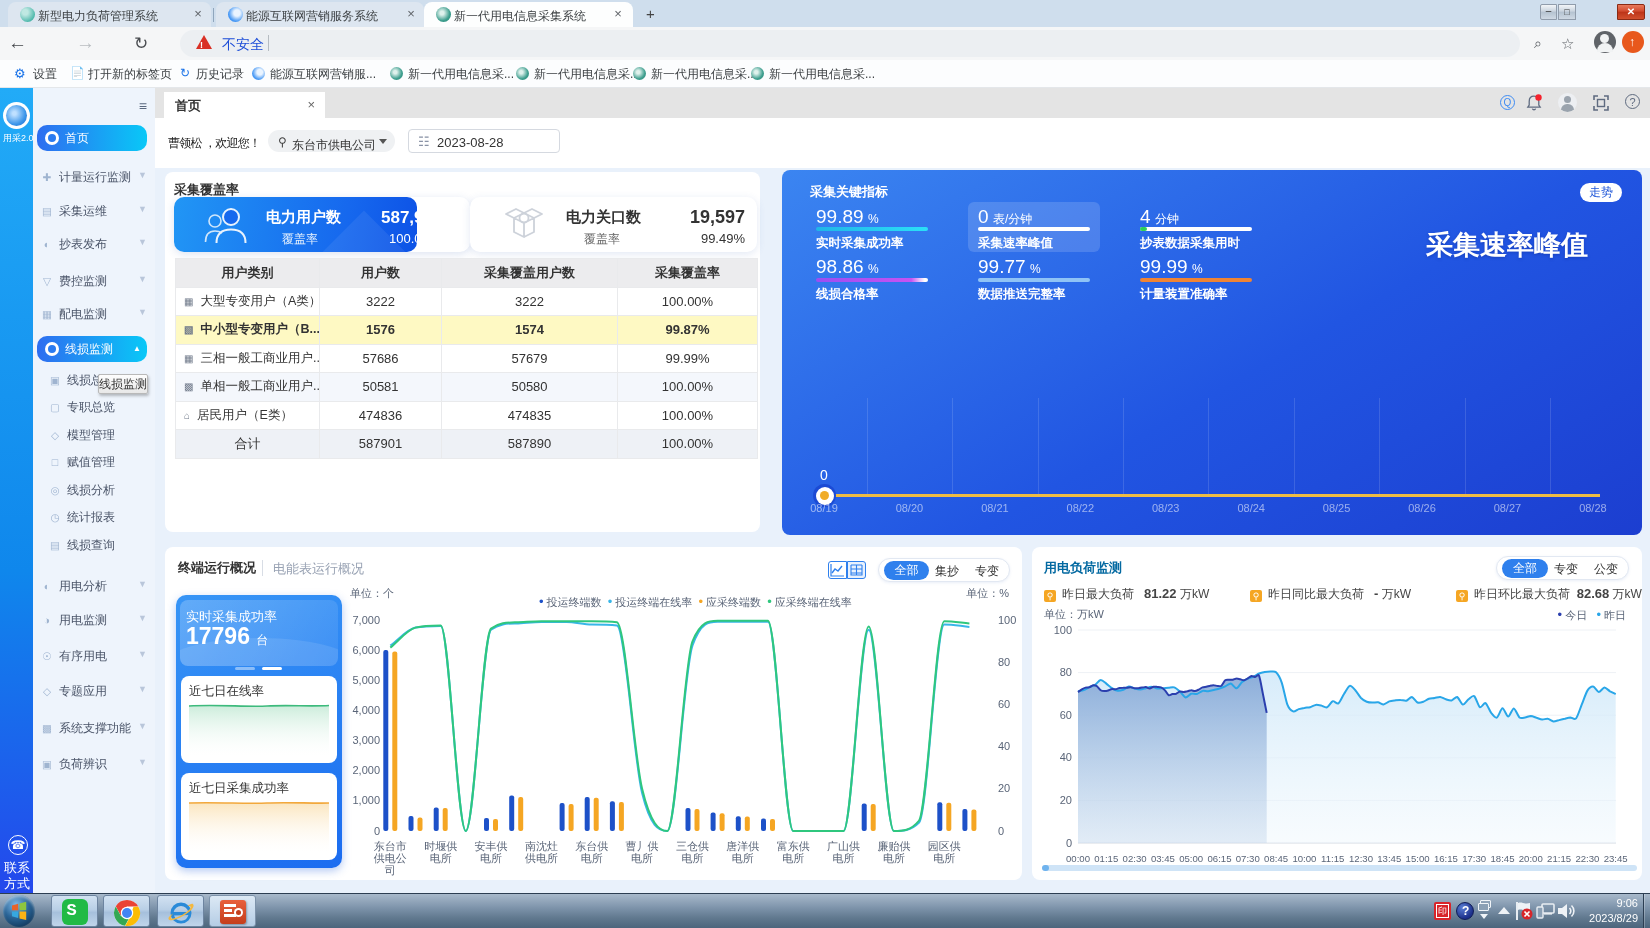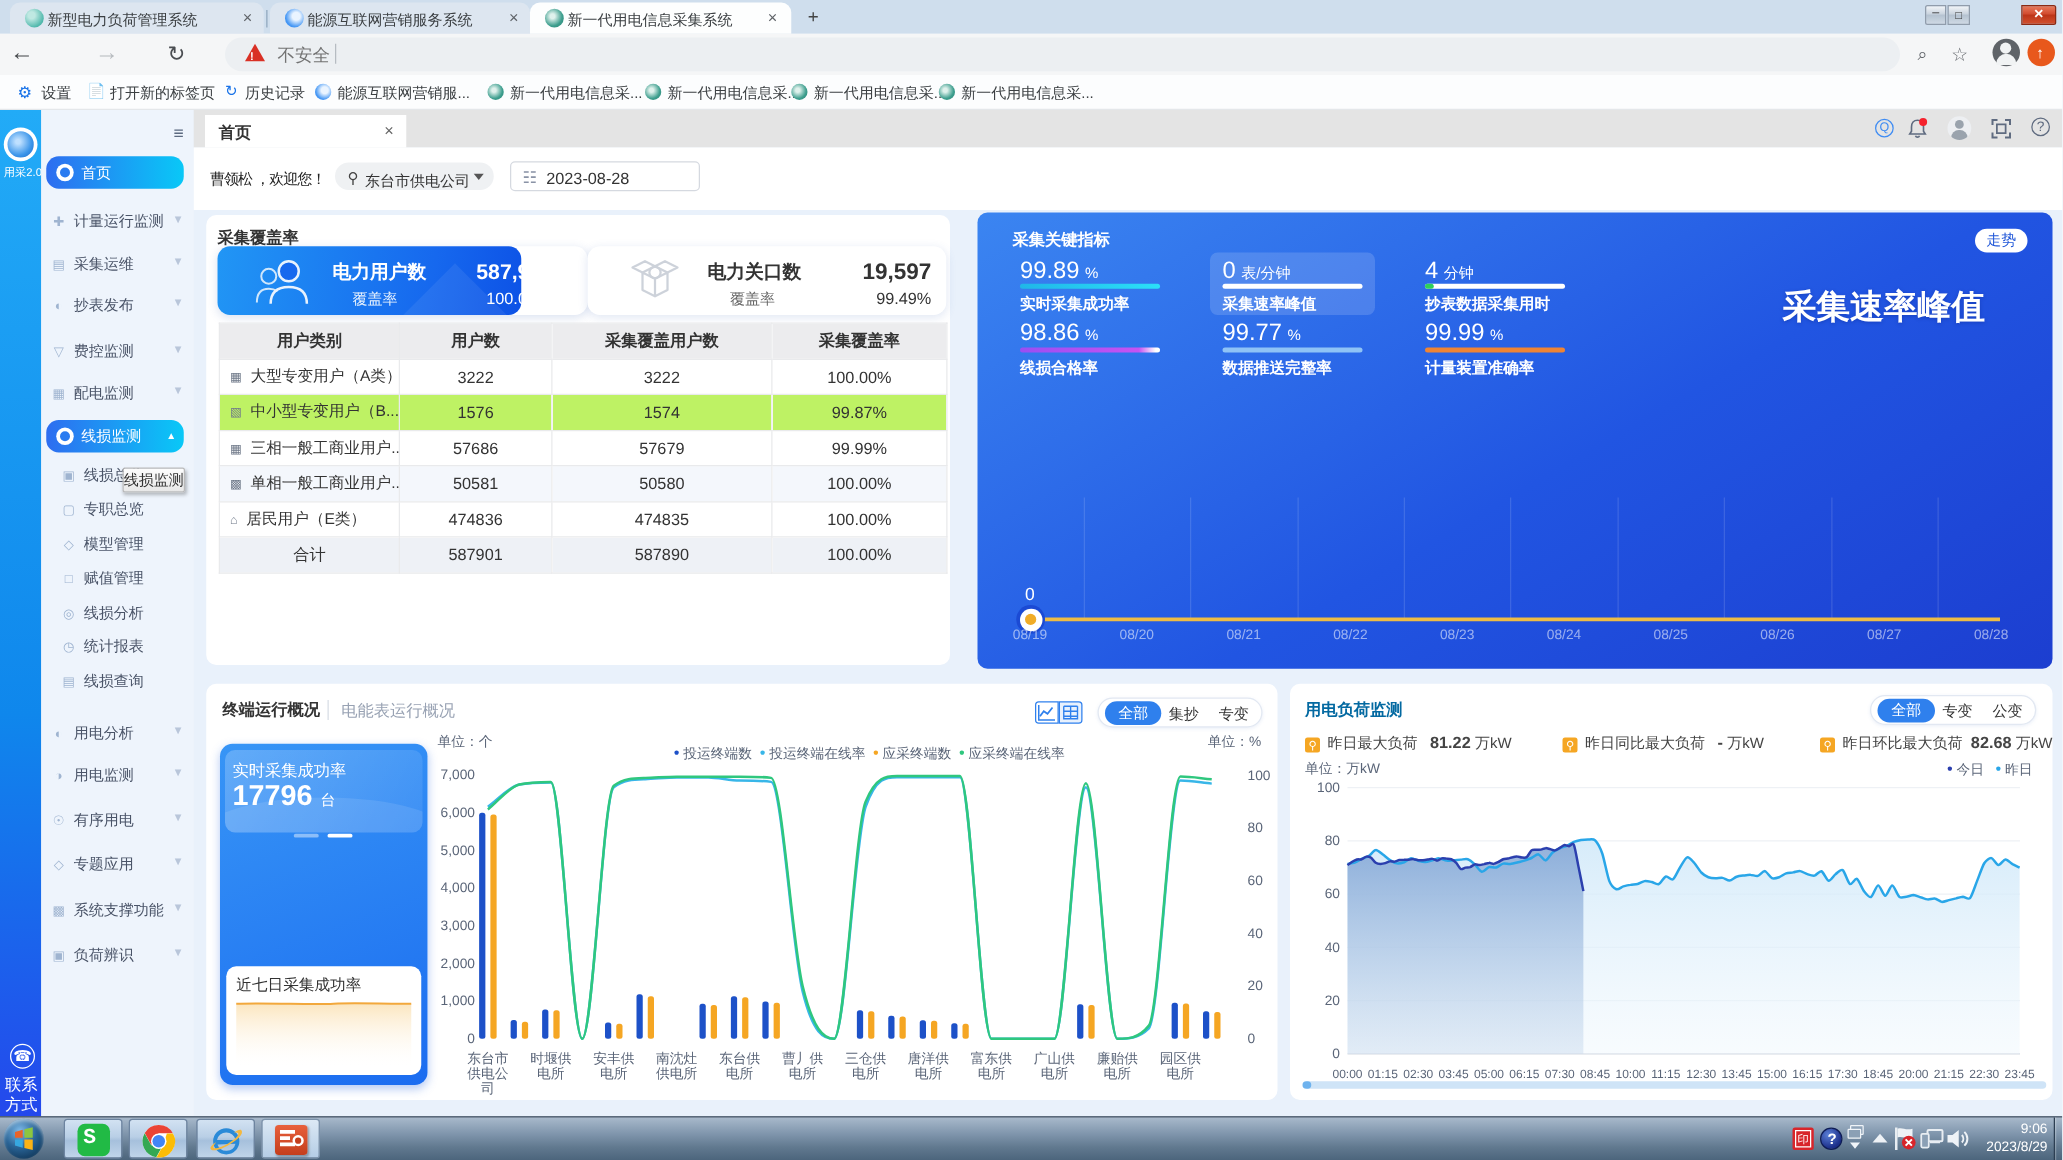--- a/index.html
+++ b/index.html
@@ -81,21 +81,21 @@
       <span style="position:absolute;right:5px;top:1px;width:28px;height:16px;background:linear-gradient(#e87a5c,#d14a2e 45%,#bc3418 50%,#d2502e);border:1px solid #8a2a14;border-radius:0 2px 2px 0;text-align:center;line-height:14px;color:#fff;font-size:10px;font-weight:bold;">✕</span>
     </div>
   </div>
   <div class="abs" id="addrbar">
     <span style="position:absolute;left:8px;top:5px;font-size:19px;color:#44474b;">←</span>
     <span style="position:absolute;left:76px;top:5px;font-size:19px;color:#b8bcc0;">→</span>
     <span style="position:absolute;left:134px;top:6px;font-size:17px;color:#4a4d51;">↻</span>
     <div style="position:absolute;left:180px;top:3px;width:1340px;height:27px;background:#eceff2;border-radius:14px;"></div>
     <div style="position:absolute;left:196px;top:8px;width:0;height:0;border-left:8px solid transparent;border-right:8px solid transparent;border-bottom:14px solid #d93025;"></div>
     <span style="position:absolute;left:200px;top:13px;color:#fff;font-size:9px;font-weight:bold;">!</span>
-    <span style="position:absolute;left:222px;top:9px;font-size:14px;color:#737373;">不安全</span>
+    <span style="position:absolute;left:222px;top:9px;font-size:14px;color:#1d4ed8;">不安全</span>
     <span style="position:absolute;left:268px;top:8px;width:1px;height:16px;background:#b6bcc2;"></span>
     <span style="position:absolute;left:280px;top:8px;font-size:15px;color:#202124;margin-top:24px;">neweic.js.sgcc.com.cn/#/oc/overview</span>
     <span style="position:absolute;left:1534px;top:8px;font-size:14px;color:#5f6368;">⌕</span>
     <span style="position:absolute;left:1561px;top:8px;font-size:15px;color:#5f6368;">☆</span>
     <span style="position:absolute;left:1594px;top:4px;width:22px;height:22px;border-radius:50%;background:#5f6368;"></span>
     <span style="position:absolute;left:1600px;top:7px;width:9px;height:9px;border-radius:50%;background:#f1f3f4;"></span>
     <span style="position:absolute;left:1597px;top:16px;width:16px;height:9px;border-radius:8px 8px 0 0;background:#f1f3f4;"></span>
     <span style="position:absolute;left:1622px;top:4px;width:22px;height:22px;border-radius:50%;background:#e8581c;"></span>
     <span style="position:absolute;left:1629px;top:8px;color:#fff;font-size:12px;font-weight:bold;">↑</span>
   </div>
@@ -223,21 +223,21 @@
             <td class="tc">用户数</td>
             <td class="tc">采集覆盖用户数</td>
             <td class="tc">采集覆盖率</td>
           </tr>
       <tr>
             <td class="tl"><span class="bic">▦</span>大型专变用户（A类）</td>
             <td class="tc">3222</td>
             <td class="tc">3222</td>
             <td class="tc">100.00%</td>
           </tr>
-      <tr style="background:#bef264;">
+      <tr style="background:#fef9c3;font-weight:bold;">
             <td class="tl"><span class="bic">▧</span>中小型专变用户（B...</td>
             <td class="tc">1576</td>
             <td class="tc">1574</td>
             <td class="tc">99.87%</td>
           </tr>
       <tr>
             <td class="tl"><span class="bic">▦</span>三相一般工商业用户...</td>
             <td class="tc">57686</td>
             <td class="tc">57679</td>
             <td class="tc">99.99%</td>
@@ -329,20 +329,33 @@
       <span style="position:absolute;left:96px;top:4px;font-size:12px;color:#333;">专变</span>
     </div>
     <div style="position:absolute;left:11px;top:48px;width:166px;height:273px;border-radius:10px;background:linear-gradient(160deg,#3795f6,#1b6cf0);box-shadow:0 3px 8px rgba(40,100,220,0.35);">
       <div style="position:absolute;left:4px;top:5px;width:158px;height:66px;border-radius:8px;background:linear-gradient(120deg,rgba(255,255,255,0.22),rgba(255,255,255,0.08));overflow:hidden;">
         <div style="position:absolute;left:-20px;top:38px;width:200px;height:60px;border-radius:50% 50% 0 0;background:rgba(255,255,255,0.10);"></div>
       </div>
       <div style="position:absolute;left:10px;top:13px;font-size:13px;color:#fff;">实时采集成功率</div>
       <div style="position:absolute;left:10px;top:28px;font-size:23px;font-weight:bold;color:#fff;">17796 <span style="font-size:12px;font-weight:normal;">台</span></div>
       <div style="position:absolute;left:59px;top:72px;width:20px;height:3px;border-radius:2px;background:rgba(255,255,255,0.45);"></div>
       <div style="position:absolute;left:86px;top:72px;width:20px;height:3px;border-radius:2px;background:#fff;"></div>
+      <div style="position:absolute;left:5px;top:81px;width:156px;height:87px;background:#fff;border-radius:8px;">
+        <div style="position:absolute;left:8px;top:7px;font-size:12.5px;color:#333;">近七日在线率</div>
+        <svg style="position:absolute;left:6px;top:24px;" width="144" height="58" viewBox="0 0 144 58">
+            <defs>
+              <linearGradient id="sg1" x1="0" y1="0" x2="0" y2="1">
+                <stop offset="0" stop-color="#bfe8d2" stop-opacity="0.8"></stop>
+                <stop offset="1" stop-color="#ffffff" stop-opacity="0.1"></stop>
+              </linearGradient>
+            </defs>
+            <path d="M2 6 C30 4.5 60 7 80 6 C100 5 125 6.5 142 5.5 L142 56 L2 56 Z" fill="url(#sg1)"></path>
+            <path d="M2 6 C30 4.5 60 7 80 6 C100 5 125 6.5 142 5.5" stroke="#3dba7c" stroke-width="1.6" fill="none"></path>
+          </svg>
+      </div>
       <div style="position:absolute;left:5px;top:178px;width:156px;height:87px;background:#fff;border-radius:8px;">
         <div style="position:absolute;left:8px;top:7px;font-size:12.5px;color:#333;">近七日采集成功率</div>
         <svg style="position:absolute;left:6px;top:24px;" width="144" height="58" viewBox="0 0 144 58">
             <defs>
               <linearGradient id="sg2" x1="0" y1="0" x2="0" y2="1">
                 <stop offset="0" stop-color="#fadfae" stop-opacity="0.8"></stop>
                 <stop offset="1" stop-color="#ffffff" stop-opacity="0.1"></stop>
               </linearGradient>
             </defs>
             <path d="M2 6 C30 5 60 7 80 6 C100 5 125 6.5 142 6 L142 56 L2 56 Z" fill="url(#sg2)"></path>

